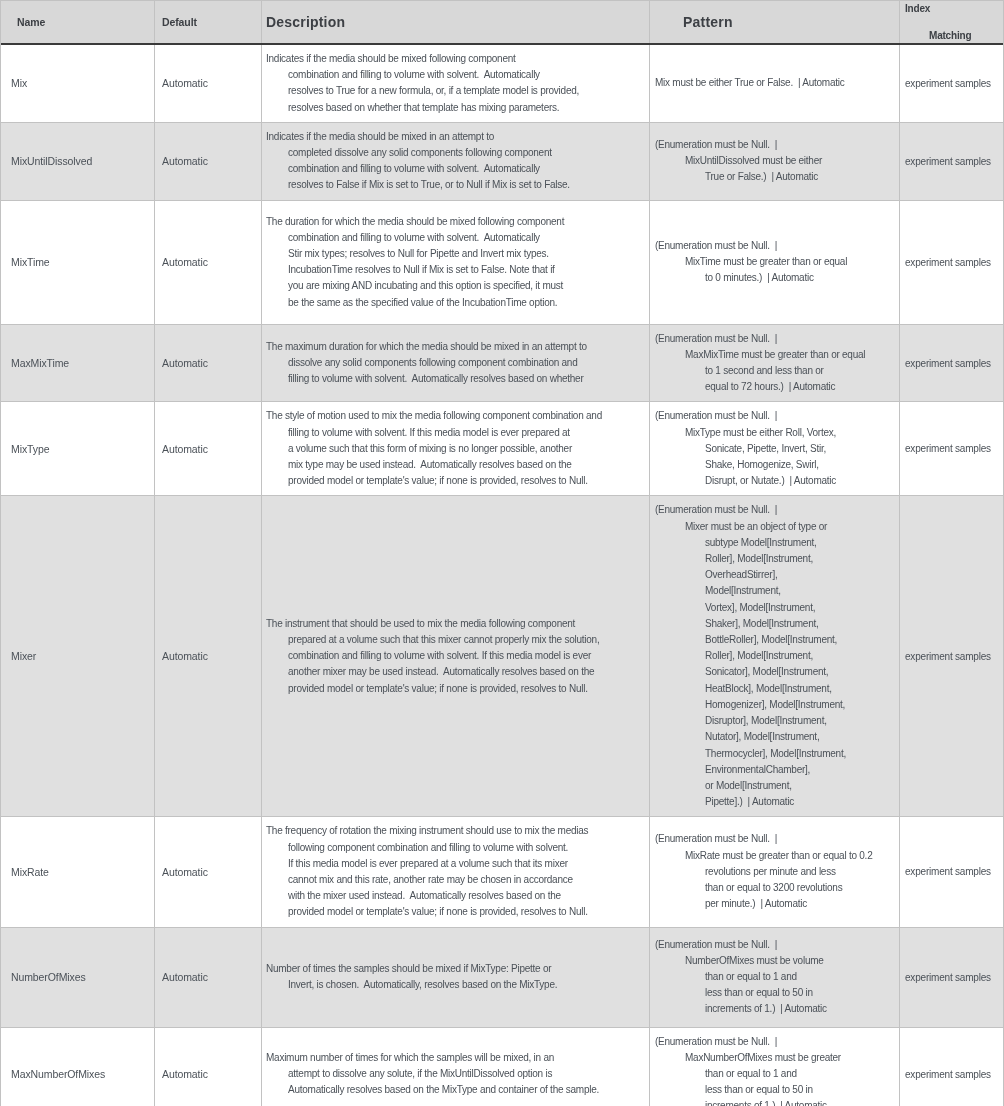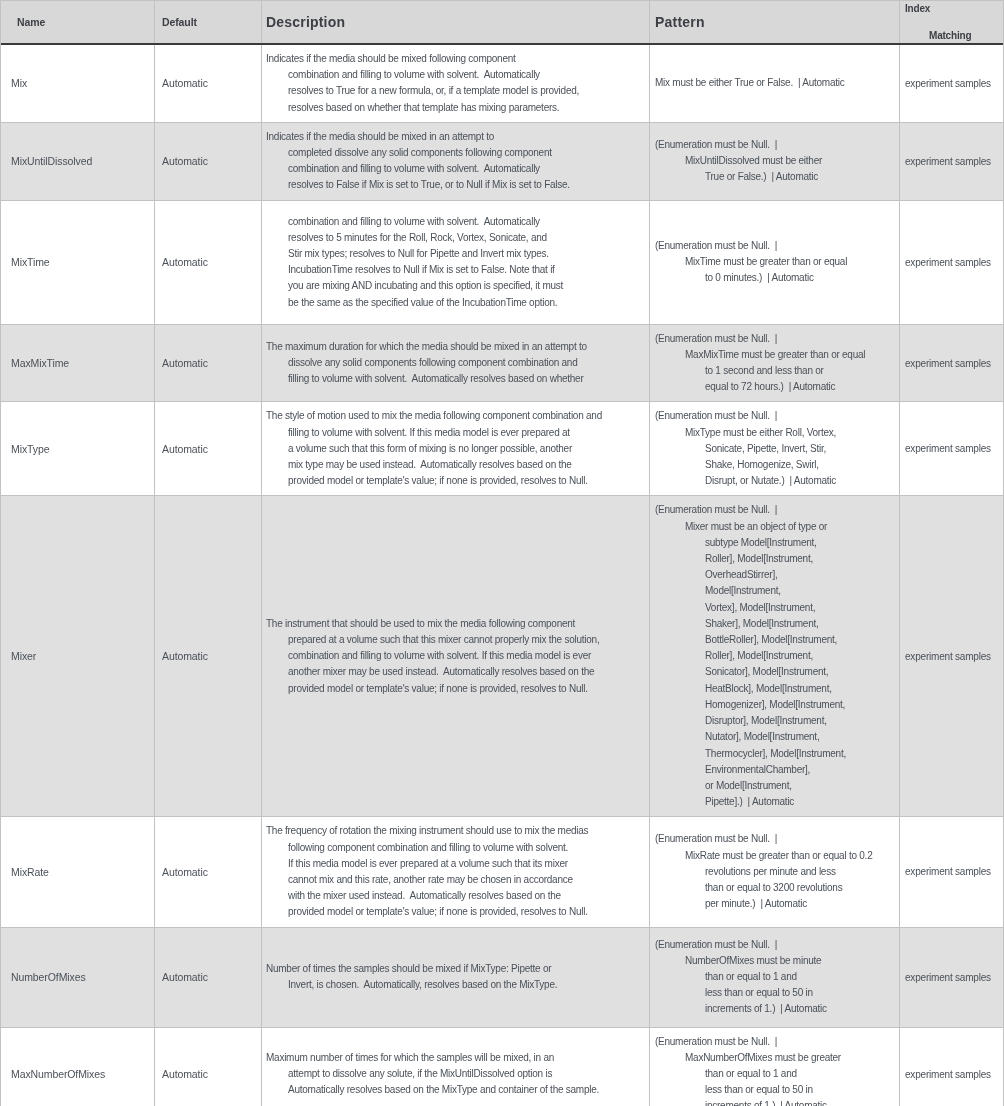--- a/index.html
+++ b/index.html
@@ -61,21 +61,21 @@
   }
   .h-cell:last-child{border-right:none;gap:16px;}
   .c-name,.h-name{padding-left:10px;font-size:10.5px;letter-spacing:-0.1px;}
   .c-default,.h-default{padding-left:7px;font-size:10.5px;letter-spacing:-0.1px;}
   .c-desc,.h-desc{padding-left:4px;}
   .c-pattern,.h-pattern{padding-left:5px;}
   .c-index,.h-index{padding-left:5px;font-size:10px;letter-spacing:-0.2px;}
   .h-name{padding-left:16px;}
   .h-default{padding-left:7px;}
   .h-desc{padding-left:4px;}
-  .h-pattern{padding-left:5px;}
+  .h-pattern{padding-left:5px;margin-left:28px;}
   .h-index{padding-left:5px;}
   .h-index .ln2{padding-left:24px;}
   .ln{
     font-size:10px;
     line-height:16.2px;
     letter-spacing:-0.25px;
     white-space:pre-wrap;
   }
   .ln.d.i1{padding-left:22px;}
   .ln.p.i1{padding-left:30px;}
@@ -141,22 +141,22 @@
           <div class="ln p i0">(Enumeration must be Null.  |</div>
           <div class="ln p i1">MixUntilDissolved must be either</div>
           <div class="ln p i2">True or False.)  | Automatic</div>
         </div>
         <div class="cell c-index">experiment samples</div>
       </div>
       <div class="row">
         <div class="cell c-name">MixTime</div>
         <div class="cell c-default">Automatic</div>
         <div class="cell c-desc">
+          <div class="ln d i0">The duration for which the media should be mixed following component</div>
           <div class="ln d i1">combination and filling to volume with solvent.  Automatically</div>
-          <div class="ln d i1">resolves to 5 minutes for the Roll, Rock, Vortex, Sonicate, and</div>
           <div class="ln d i1">Stir mix types; resolves to Null for Pipette and Invert mix types.</div>
           <div class="ln d i1">IncubationTime resolves to Null if Mix is set to False. Note that if</div>
           <div class="ln d i1">you are mixing AND incubating and this option is specified, it must</div>
           <div class="ln d i1">be the same as the specified value of the IncubationTime option.</div>
         </div>
         <div class="cell c-pattern">
           <div class="ln p i0">(Enumeration must be Null.  |</div>
           <div class="ln p i1">MixTime must be greater than or equal</div>
           <div class="ln p i2">to 0 minutes.)  | Automatic</div>
         </div>
@@ -252,21 +252,21 @@
       </div>
       <div class="row alt">
         <div class="cell c-name">NumberOfMixes</div>
         <div class="cell c-default">Automatic</div>
         <div class="cell c-desc">
           <div class="ln d i0">Number of times the samples should be mixed if MixType: Pipette or</div>
           <div class="ln d i1">Invert, is chosen.  Automatically, resolves based on the MixType.</div>
         </div>
         <div class="cell c-pattern">
           <div class="ln p i0">(Enumeration must be Null.  |</div>
-          <div class="ln p i1">NumberOfMixes must be minute</div>
+          <div class="ln p i1">NumberOfMixes must be volume</div>
           <div class="ln p i2">than or equal to 1 and</div>
           <div class="ln p i2">less than or equal to 50 in</div>
           <div class="ln p i2">increments of 1.)  | Automatic</div>
         </div>
         <div class="cell c-index">experiment samples</div>
       </div>
       <div class="row">
         <div class="cell c-name">MaxNumberOfMixes</div>
         <div class="cell c-default">Automatic</div>
         <div class="cell c-desc">

